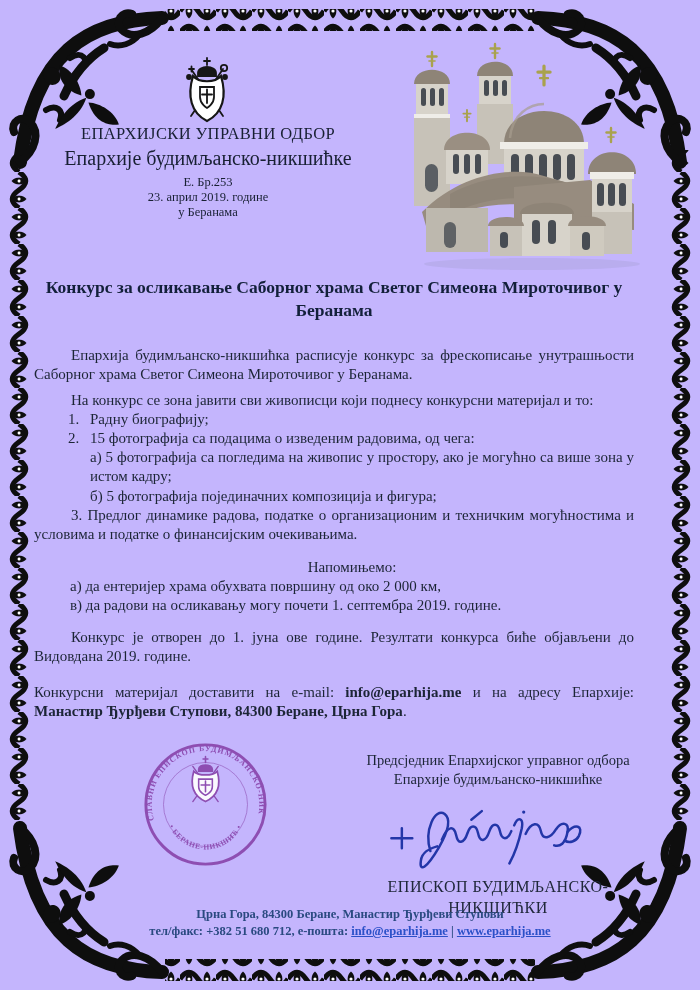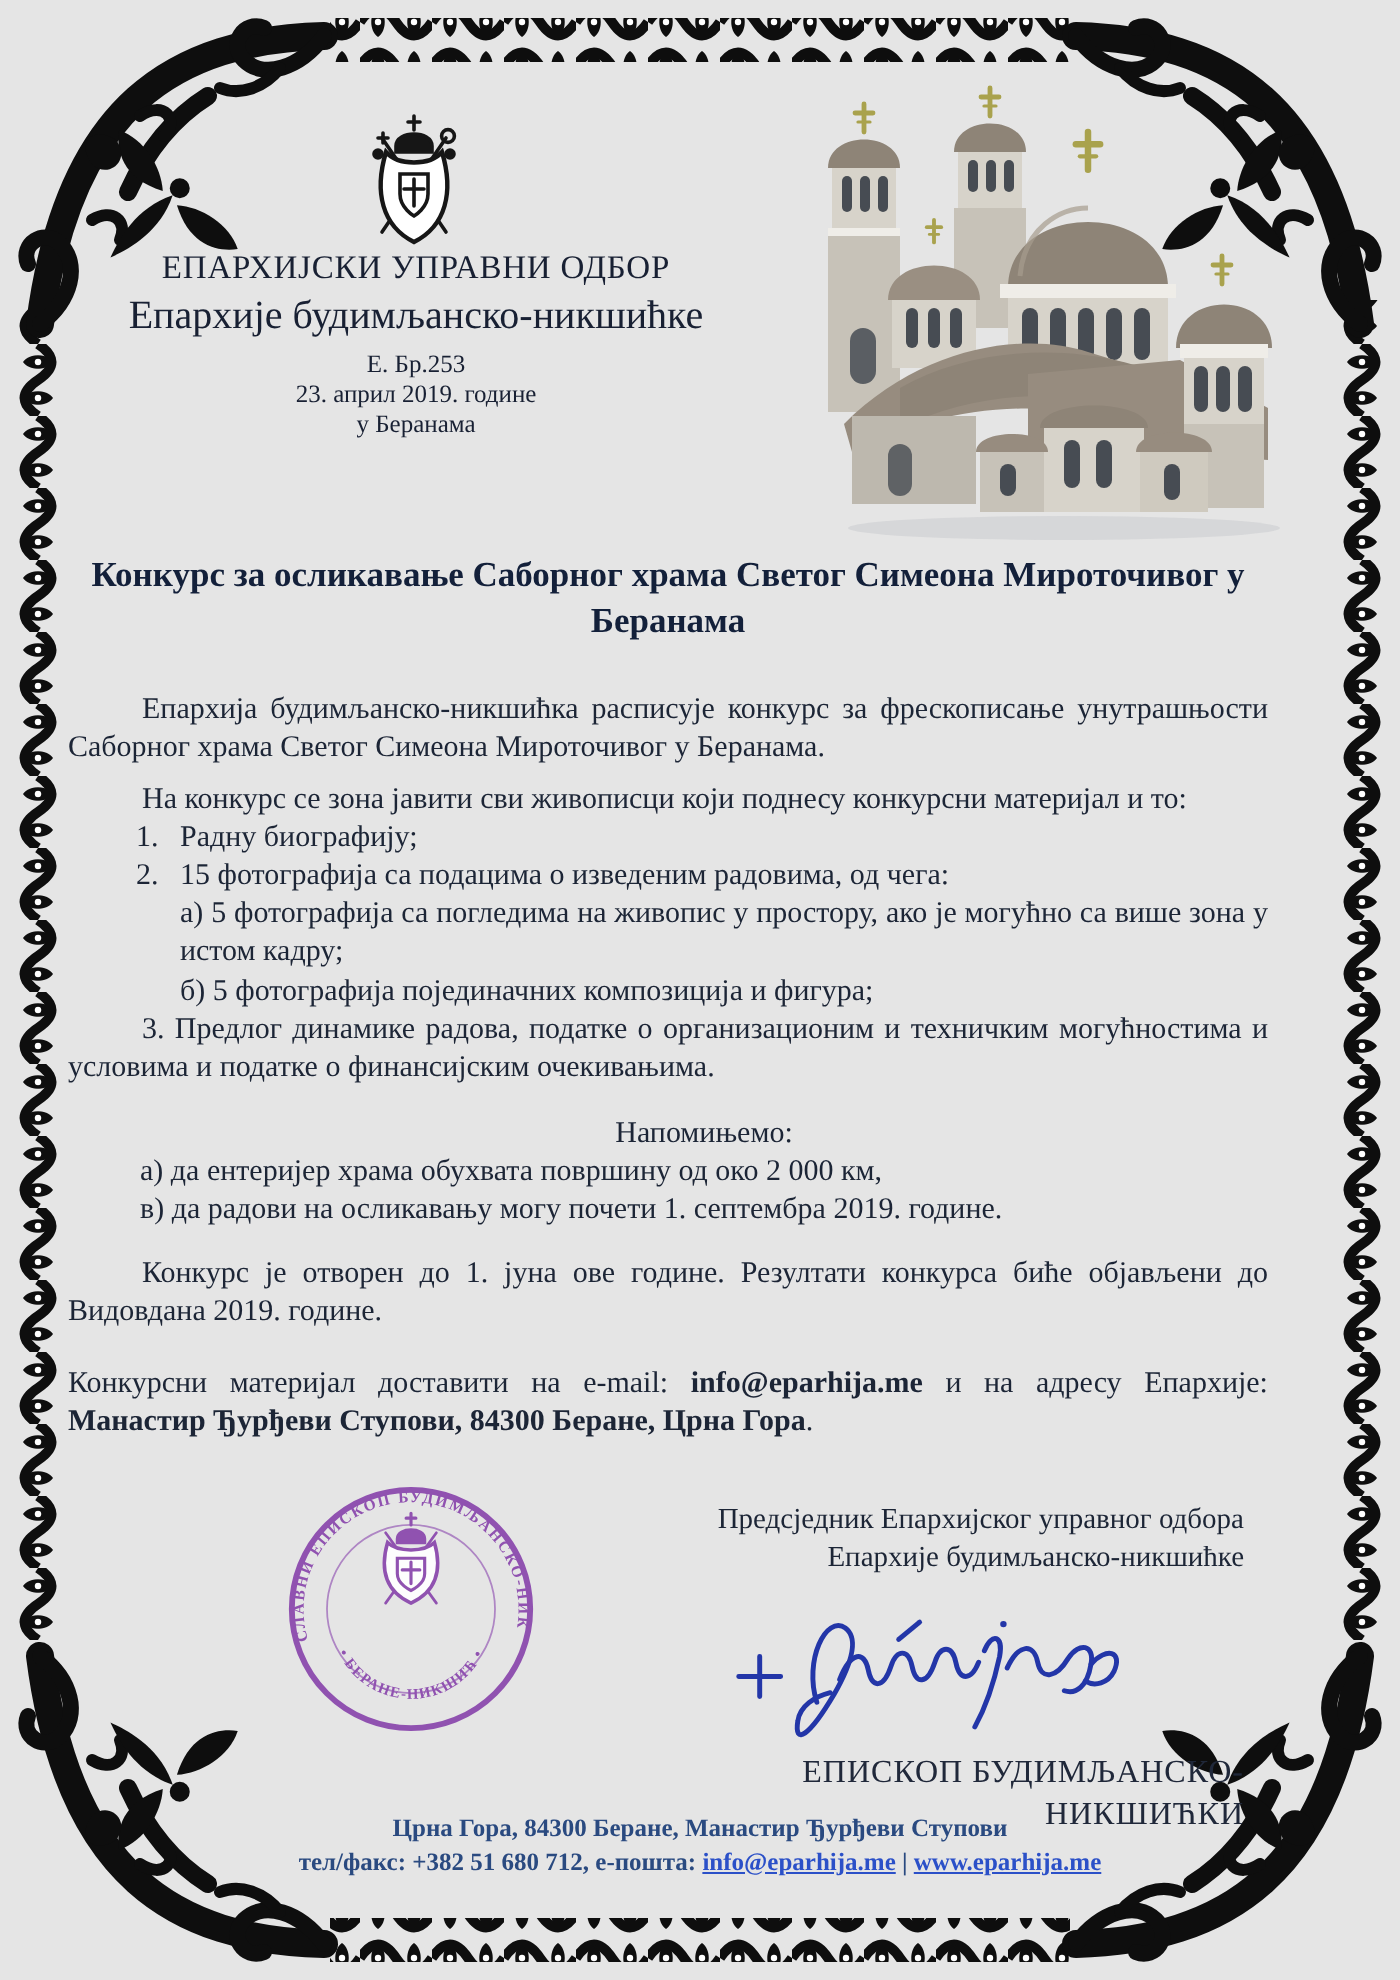--- a/index.html
+++ b/index.html
@@ -1,17 +1,17 @@
 <!DOCTYPE html>
 <html><head>
 <meta charset="utf-8">
 <style>
   html,body{margin:0;padding:0;background:#ffffff;}
   .page{
-    position:relative;width:700px;height:990px;background:#e5e5e5;overflow:hidden;
+    position:relative;width:700px;height:990px;background:#c4b5fd;overflow:hidden;
     font-family:"Liberation Serif","DejaVu Serif",serif;color:#1c2536;
   }
   .border-svg{position:absolute;left:0;top:0;width:700px;height:990px;pointer-events:none;}
   
   .crest{position:absolute;left:177px;top:56px;width:60px;height:70px;}
   .letterhead{position:absolute;left:48px;top:124px;width:320px;text-align:center;color:#182033;}
   .org1{font-size:16.5px;letter-spacing:.4px;}
   .org2{font-size:20px;margin-top:3px;}
   .refnum{font-size:12.5px;margin-top:5px;font-family:Liberation Serif, serif;}
   .dateline,.placeline{font-size:12.5px;}
@@ -26,21 +26,21 @@
   .olist{margin:0;}
   .li{position:relative;padding-left:56px;}
   .li .num{position:absolute;left:34px;}
   .sub{padding-left:56px;text-align:justify;}
   .note-head{padding-left:36px;margin-top:14px !important;text-align:center;}
   .note{padding-left:36px;}
   .deadline{margin-top:13px !important;}
   .submit{margin-top:17px !important;}
   .b{font-weight:bold;}
   
-  .sigblock{position:absolute;left:330px;top:751px;width:292px;text-align:right;font-size:14.5px;color:#1c2536;line-height:1.32;}
+  .sigblock{position:absolute;left:352px;top:751px;width:292px;text-align:center;font-size:14.5px;color:#1c2536;line-height:1.32;}
   .sig-svg{display:block;margin:3px auto 0;width:238px;height:82px;}
   .sig-caption{font-size:16px;letter-spacing:.5px;margin-top:2px;color:#20283a;}
   
   .stamp{position:absolute;left:142px;top:741px;width:127px;height:127px;opacity:.93;}
   
   .footer{position:absolute;left:0;right:0;top:906px;text-align:center;color:#2a4a80;
           font-size:12.5px;font-weight:bold;line-height:1.32;}
   .footer a{color:#2b50c8;text-decoration:underline;cursor:pointer;}
 </style>
 </head>

